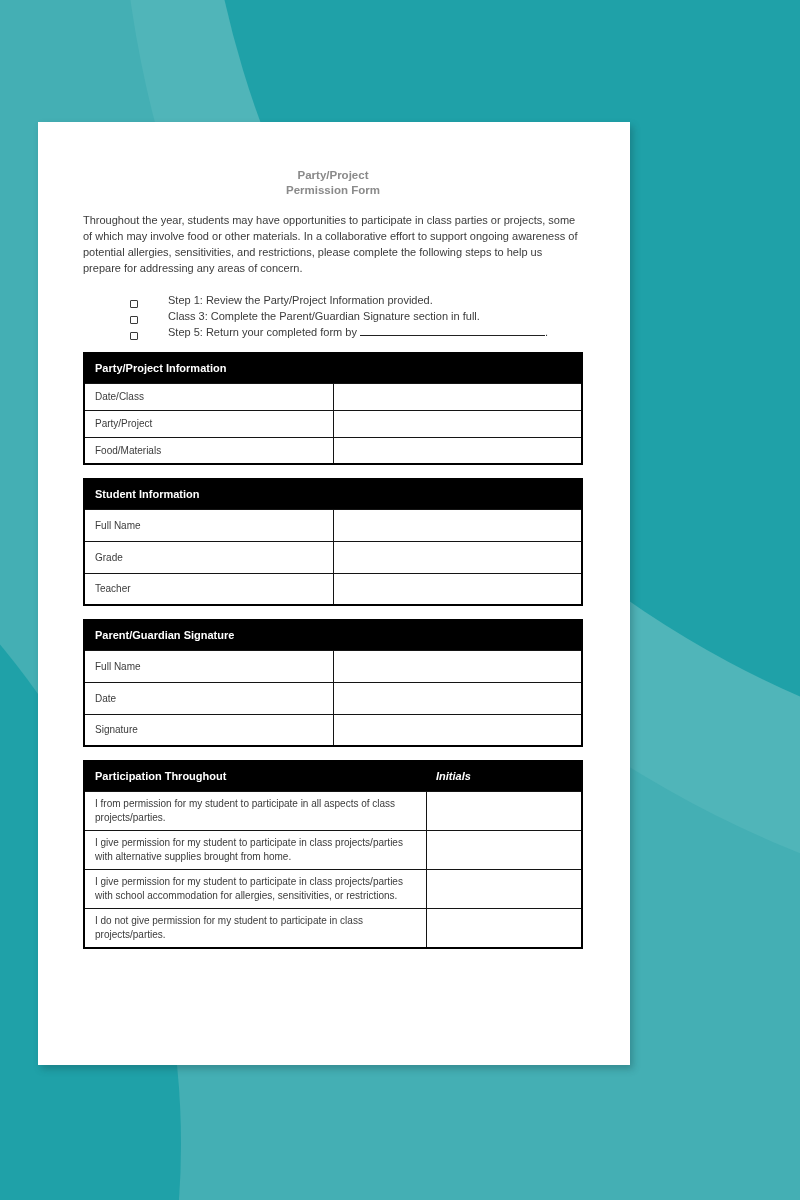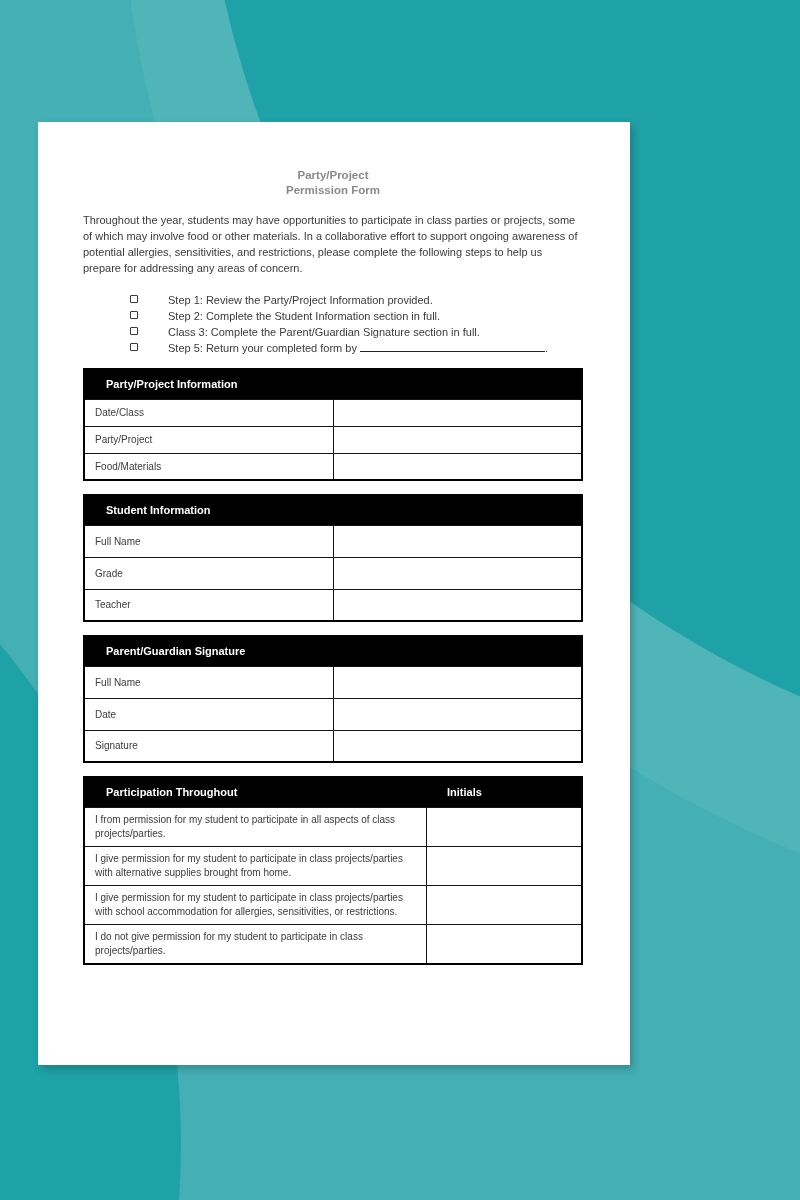--- a/index.html
+++ b/index.html
@@ -49,21 +49,21 @@
     color:#3b3b3b;
     font-size:11px;
     line-height:16px;
     margin-bottom:16px;
   }
 
   
   .steps { list-style:none; margin-bottom:12px; }
   .steps li {
     display:flex;
-    align-items:flex-start;
+    align-items:flex-end;
     padding-left:47px;
     color:#3b3b3b;
     font-size:11px;
     line-height:16px;
   }
   .bullet-box {
     flex:0 0 auto;
     width:8px; height:8px;
     border:1.4px solid #3a3a3a;
     border-radius:1px;
@@ -84,37 +84,37 @@
     border:2px solid #000;
     table-layout:fixed;
     margin-bottom:13px;
   }
   table.section th {
     background:#000;
     color:#fff;
     font-size:11px;
     font-weight:bold;
     text-align:left;
-    padding:8px 21px;
+    padding:8px 10px;
     height:30px;
   }
   table.section td {
     border:1.5px solid #141414;
     font-size:10px;
     color:#3b3b3b;
     padding:5px 10px;
     vertical-align:middle;
     background:#fff;
   }
   td.label-cell { width:175px; }
   .t1 td { height:27px; }
   .t2 td, .t3 td { height:32px;margin-top:12px; }
   .t4 { margin-top:4px; }
   .t4 td { height:34px; line-height:14px; font-size:10.8px; }
-  .t4 th.initials-col { width:156px; }
+  .t4 th.initials-col { width:156px;font-style:italic; }
   td.initials-cell { width:156px; }
 </style>
 </head>
 <body>
 
 <div class="bg-shape bg-light-tl"></div>
 <div class="bg-shape bg-dark-tr"></div>
 <div class="bg-shape bg-dark-bl"></div>
 
 <div class="paper">
@@ -124,24 +124,20 @@
       <div>Party/Project</div>
       <div>Permission Form</div>
     </div>
 
     <p class="intro">Throughout the year, students may have opportunities to participate in class parties or projects, some of which may involve food or other materials. In a collaborative effort to support ongoing awareness of potential allergies, sensitivities, and restrictions, please complete the following steps to help us prepare for addressing any areas of concern.</p>
 
     <ul class="steps">
       <li>
         <span class="bullet-box"></span>
         <span>Step 1: Review the Party/Project Information provided.</span>
-      </li>
-      <li>
-        <span class="bullet-box"></span>
-        <span>Step 2: Complete the Student Information section in full.</span>
       </li>
       <li>
         <span class="bullet-box"></span>
         <span>Class 3: Complete the Parent/Guardian Signature section in full.</span>
       </li>
       <li>
         <span class="bullet-box"></span>
         <span>
           <span>Step 5: Return your completed form by</span>
           <span class="blank-line"></span><span>.</span>

